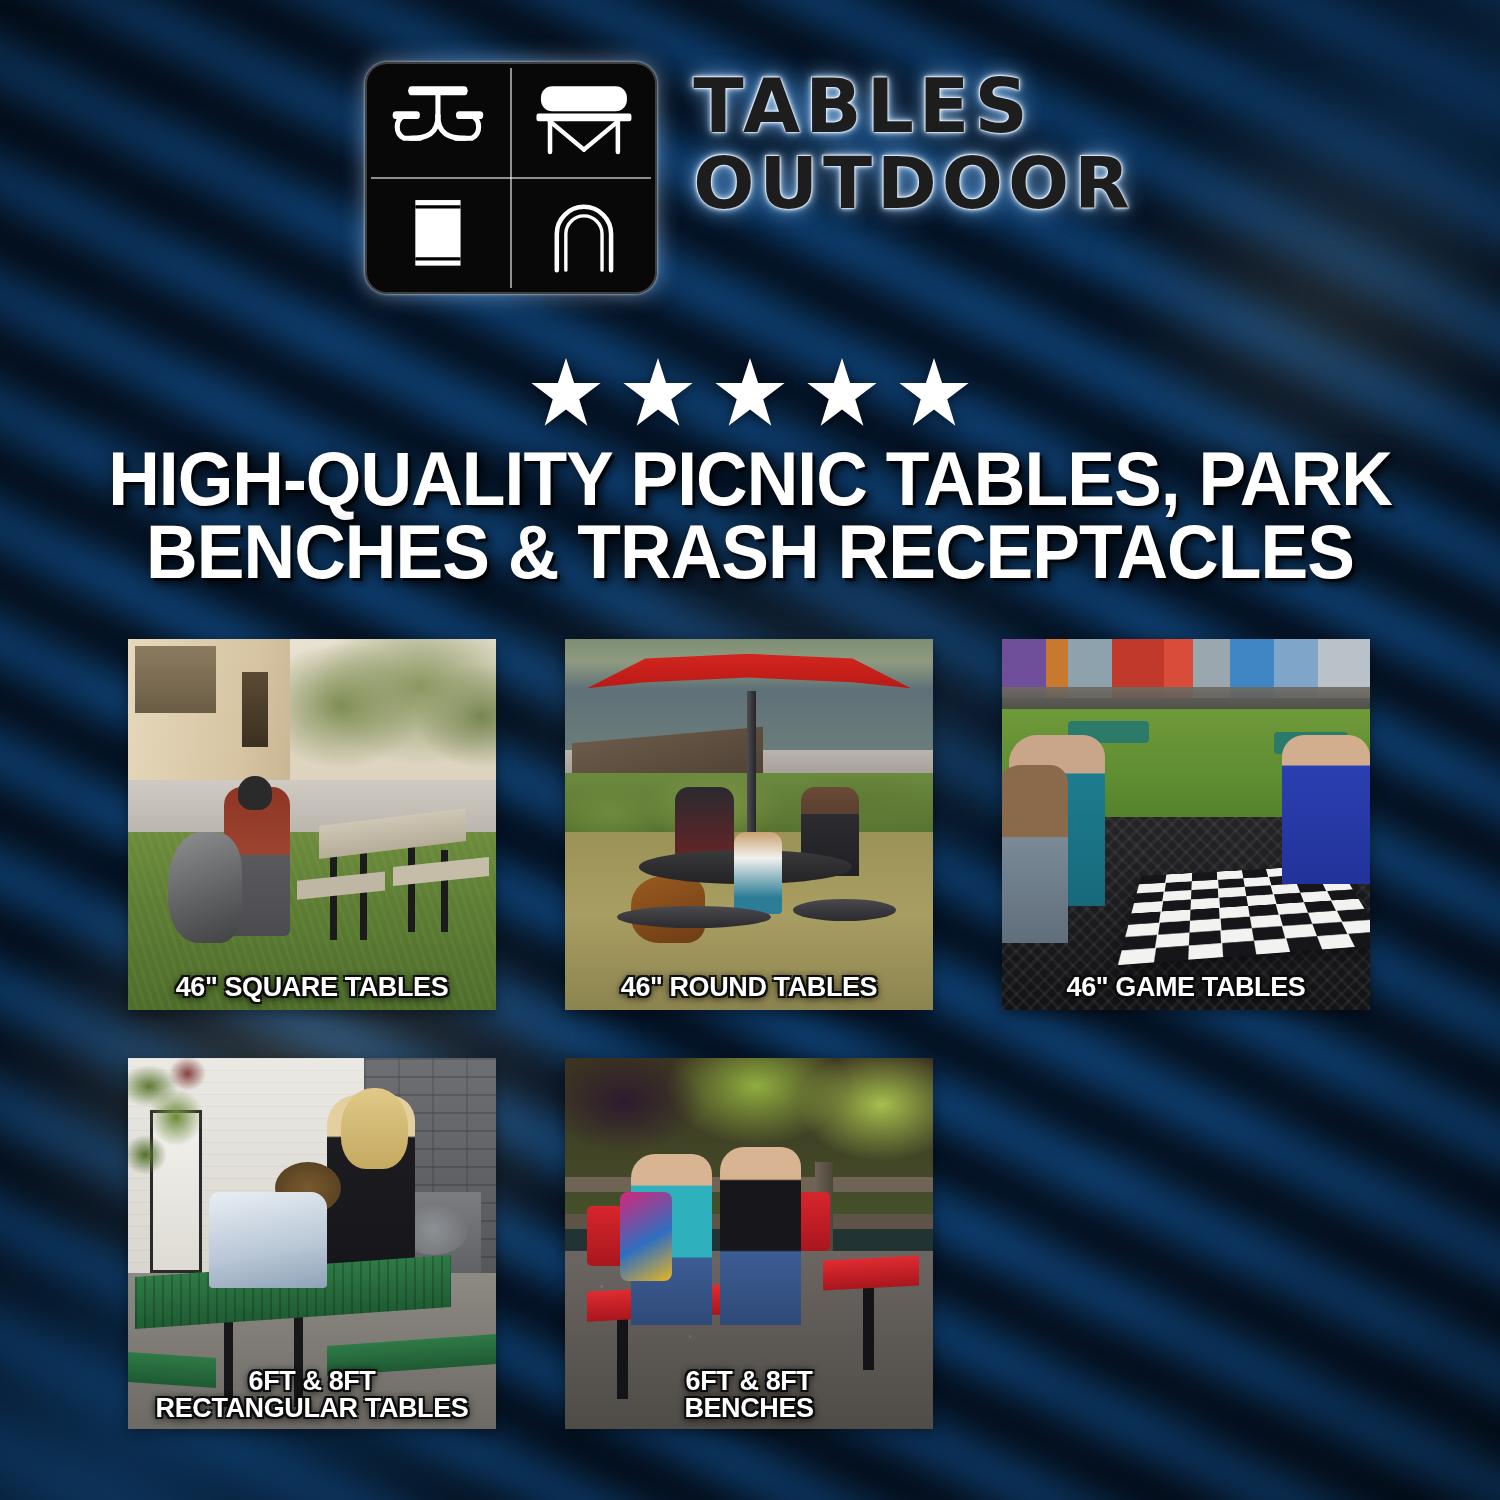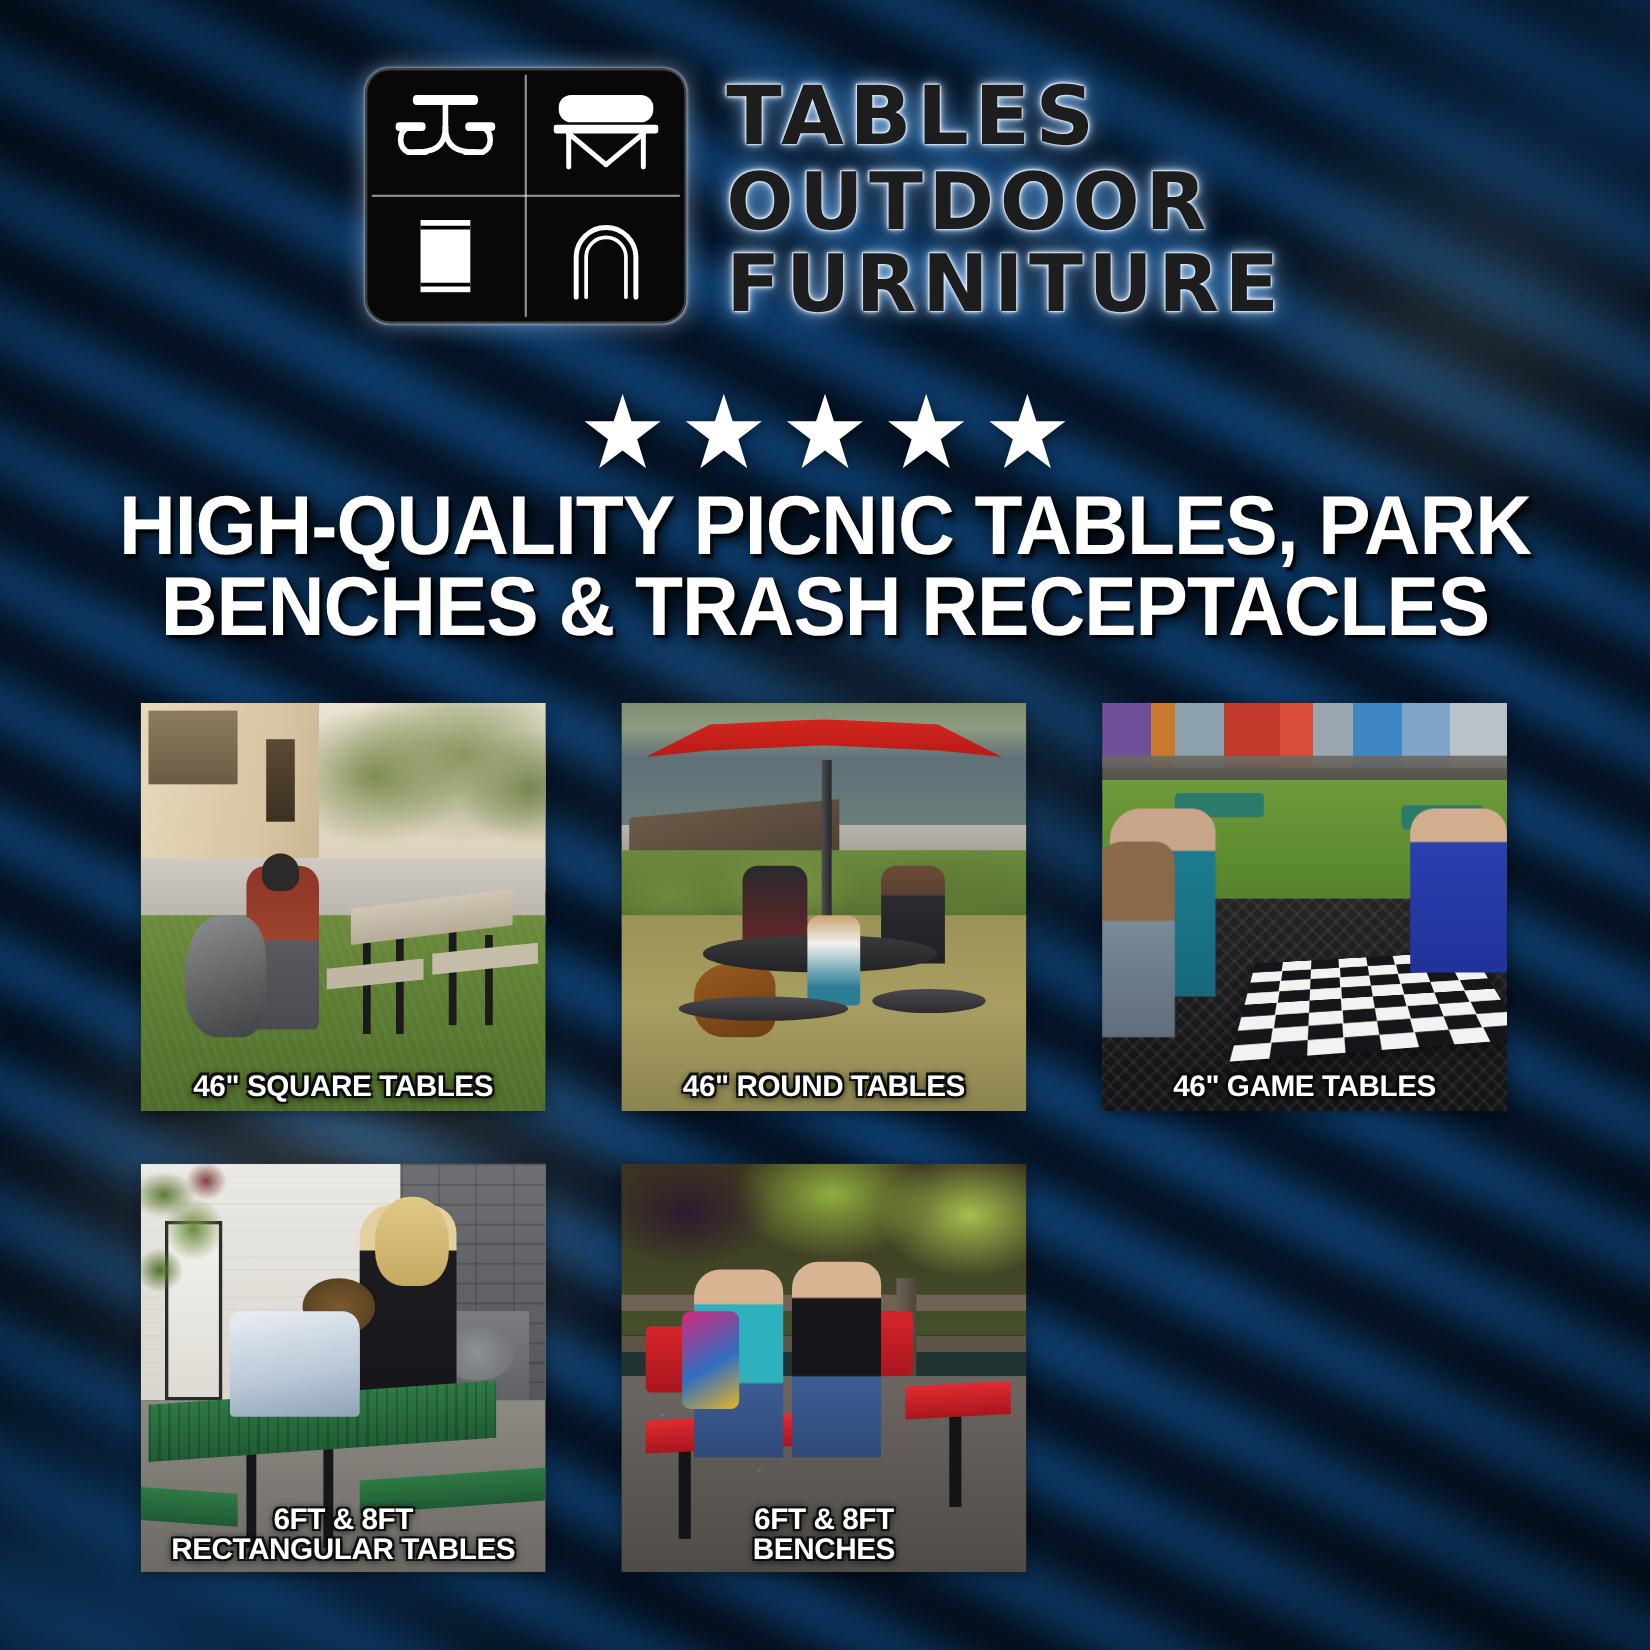--- a/index.html
+++ b/index.html
@@ -397,21 +397,20 @@
           <path d="M34 70 L34 38 A16 16 0 0 1 66 38 L66 70" stroke-width="3"></path>
         </svg>
       </div>
       <div class="logo-div-v"></div>
       <div class="logo-div-h"></div>
     </div>
 
     <div id="logo-words">
       <div class="logo-word w1">TABLES</div>
       <div class="logo-word w2">OUTDOOR</div>
-      <div class="logo-word w3">FURNITURE</div>
     </div>
   </div>
 
   <div id="stars">
     <svg class="star" viewBox="0 0 100 95">
         <polygon points="50,0 61,34 97,34 68,56 79,92 50,70 21,92 32,56 3,34 39,34" fill="#ffffff"></polygon>
       </svg>
     <svg class="star" viewBox="0 0 100 95">
         <polygon points="50,0 61,34 97,34 68,56 79,92 50,70 21,92 32,56 3,34 39,34" fill="#ffffff"></polygon>
       </svg>

